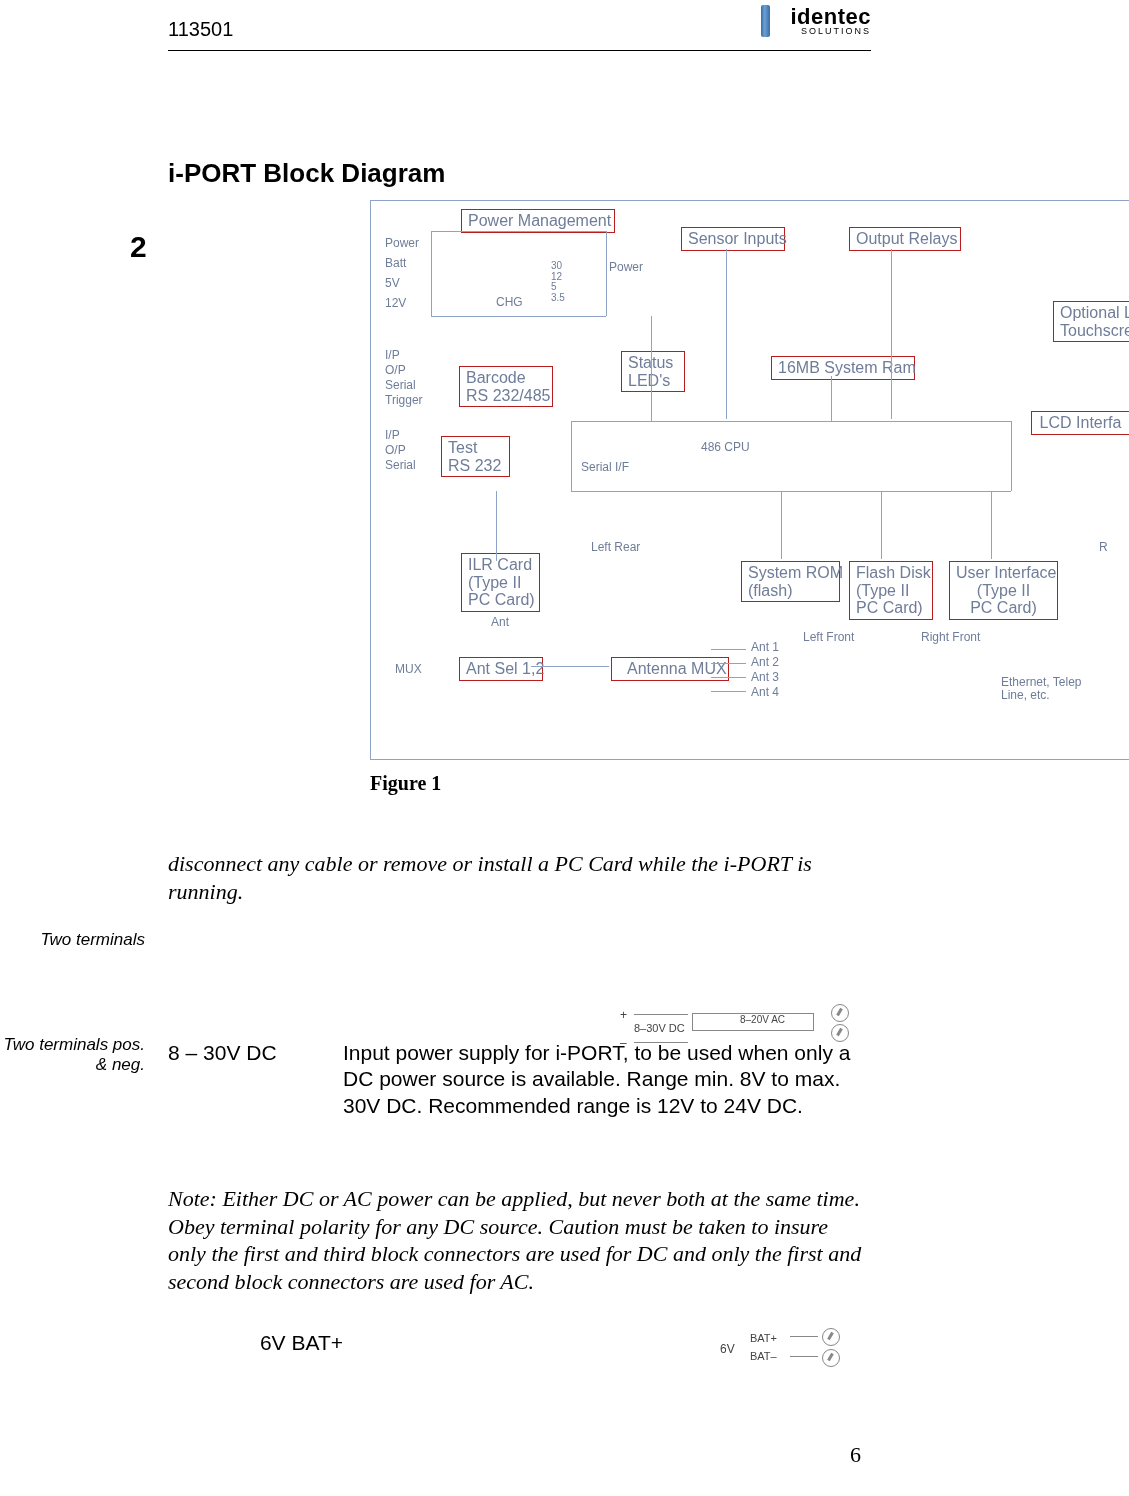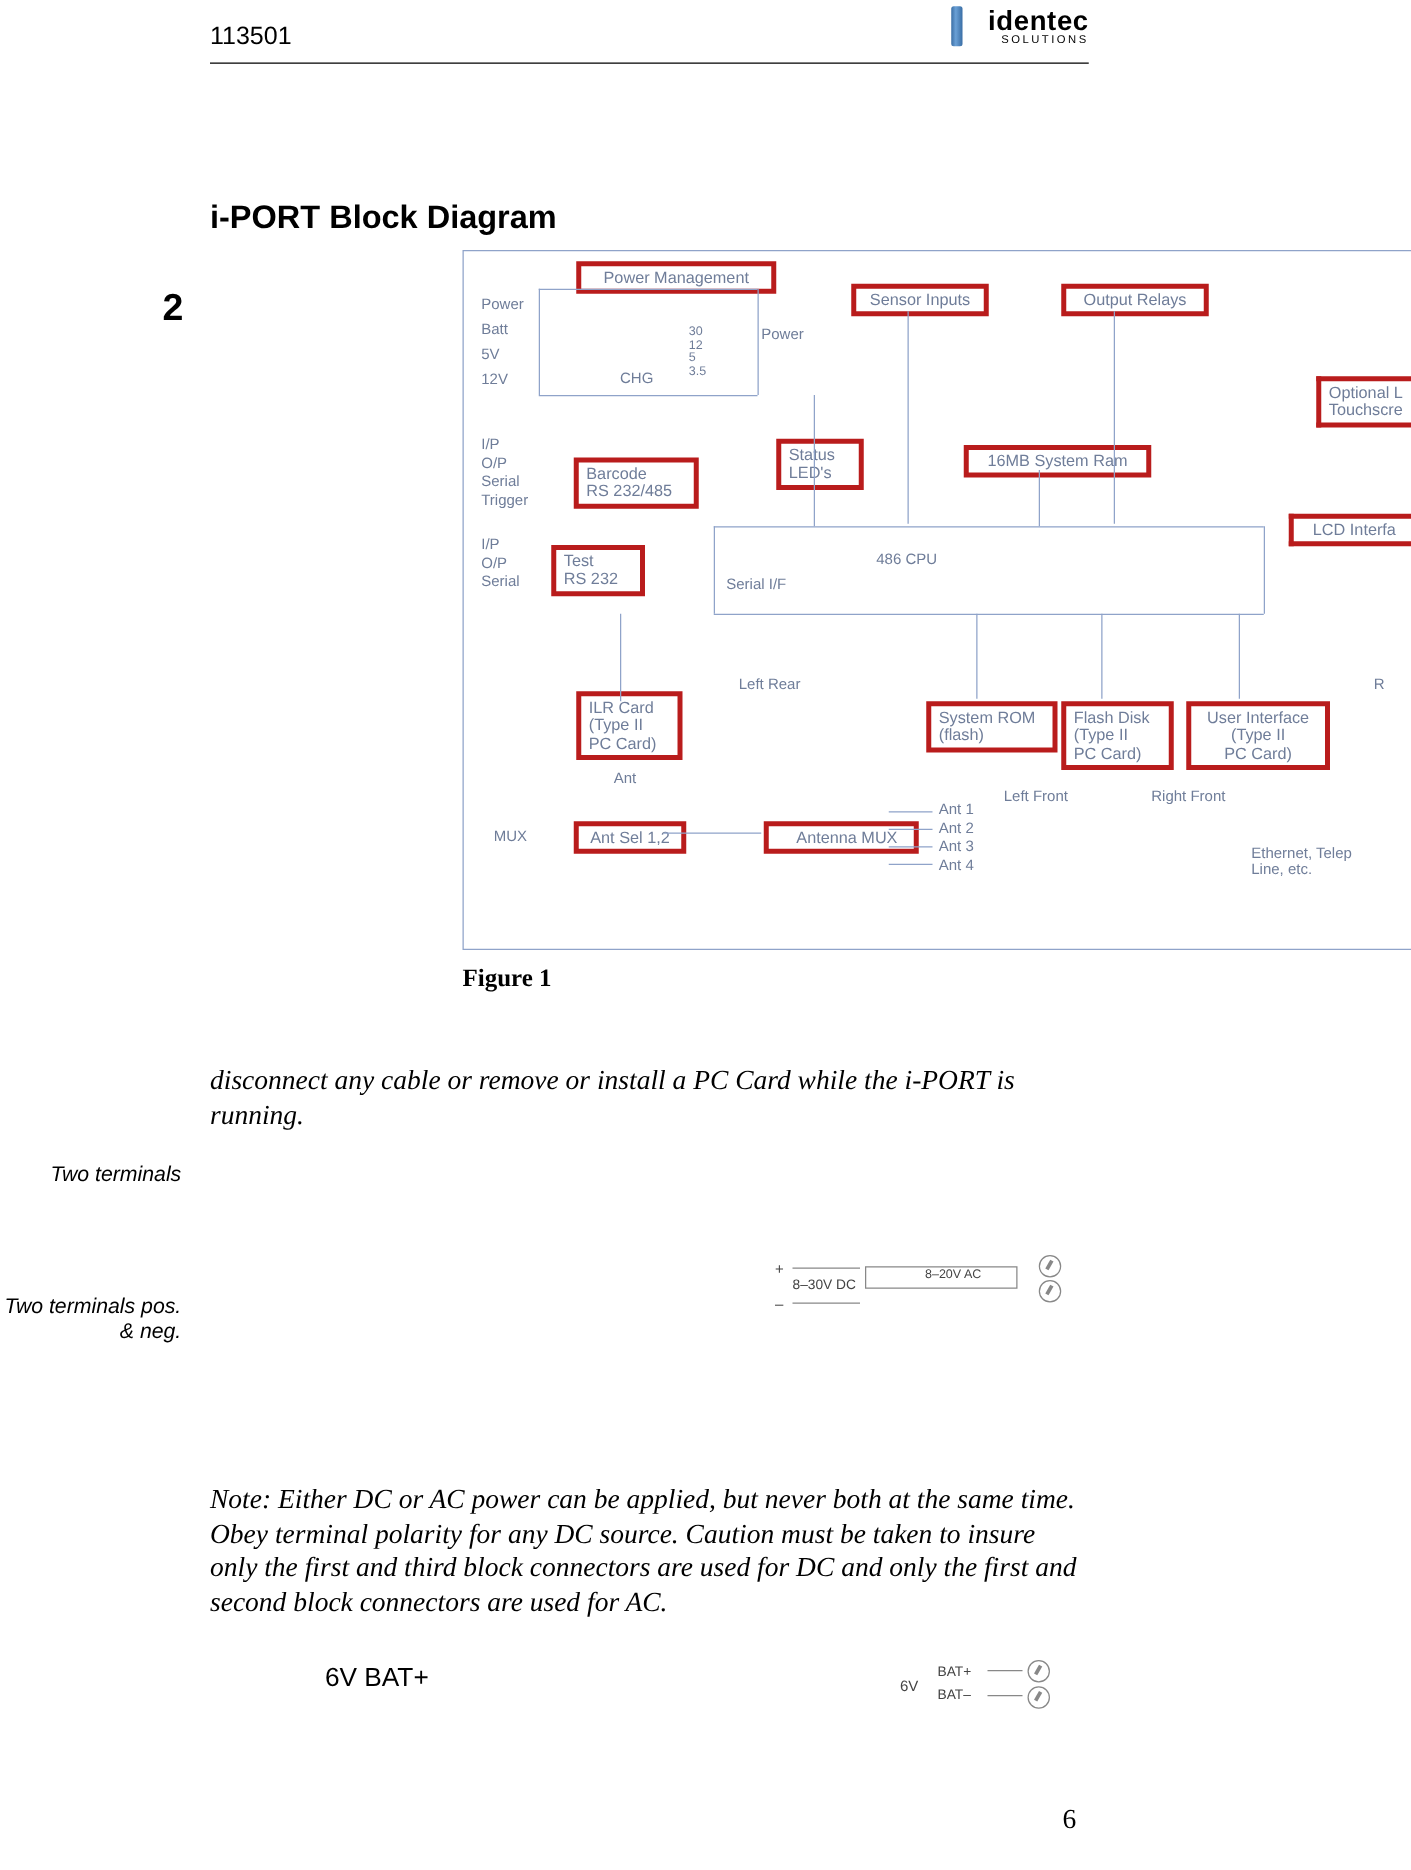--- a/index.html
+++ b/index.html
@@ -114,23 +114,23 @@
     width: 770px;
     height: 560px;
     border: 1px solid #8fa3c9;
     box-sizing: border-box;
     background: #fff;
     font-family: Arial, sans-serif;
     color: #6f7d99;
   }
   .db-label {
     position: absolute;
-    border: 4px solid #b91c1c;
+    border: 1px solid #b91c1c;
     background: #fff;
-    font-size: 13px;
+    font-size: 16px;
     padding: 2px 6px;
     text-align: center;
     color: #6f7d99;
     line-height: 1.1;
     white-space: pre;
   }
   .db-line-h {
     position: absolute;
     border-top: 1px solid #8fa3c9;
     height: 0;
@@ -346,20 +346,24 @@
   </div>
 
   <div class="figure-caption">Figure 1</div>
 
   <div class="cont-caution">disconnect any cable or remove or install a PC Card while the i-PORT is running.</div>
 
   <div class="margin-note" style="top:930px;">Two terminals</div>
   <div class="margin-note" style="top:1035px;">Two terminals pos. &amp; neg.</div>
 
 
+  <div class="tbl-row" style="top:1040px;">
+    <div class="tbl-col1">8 – 30V DC</div>
+    <div class="tbl-col2">Input power supply for i-PORT, to be used when only a DC power source is available. Range min. 8V to max. 30V DC. Recommended range is 12V to 24V DC.</div>
+  </div>
 
   <div class="small-diag-power">
     <div style="position:absolute;left:0;top:6px;">+</div>
     <div style="position:absolute;left:0;top:34px;">–</div>
     <div style="position:absolute;left:14px;top:20px;font-size:11px;">8–30V DC</div>
     <div style="position:absolute;left:72px;top:11px;width:120px;height:16px;border:1px solid #888;"></div>
     <div style="position:absolute;left:120px;top:12px;font-size:10px;">8–20V AC</div>
     <div style="position:absolute;left:200px;top:0;width:40px;height:40px;">
       <div style="width:16px;height:16px;border:1px solid #888;border-radius:50%;margin:2px auto;position:relative;">
         <div style="position:absolute;left:6px;top:3px;width:3px;height:8px;background:#888;transform:rotate(30deg);"></div>

